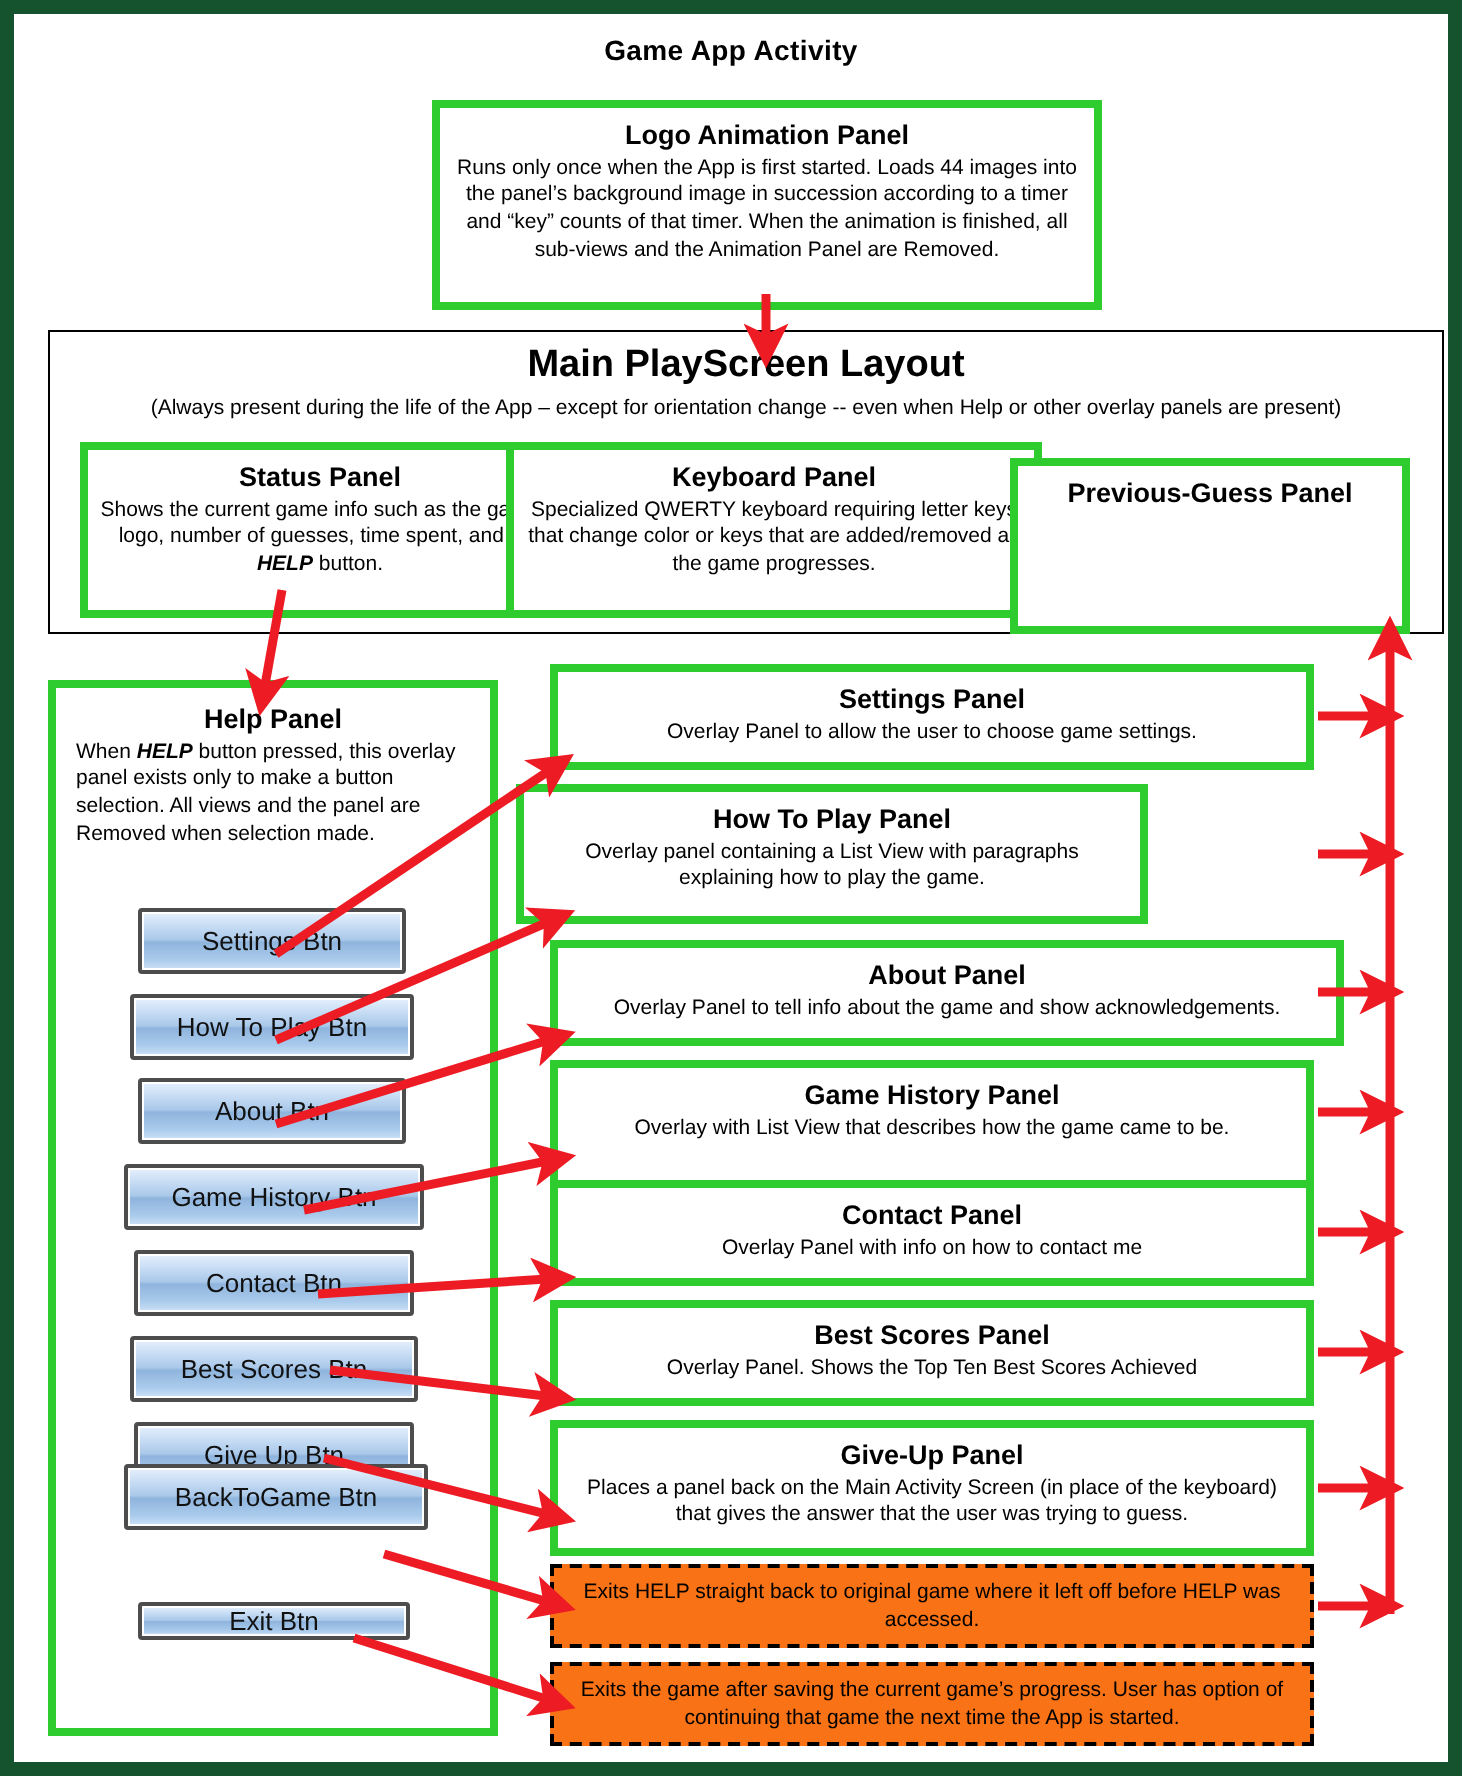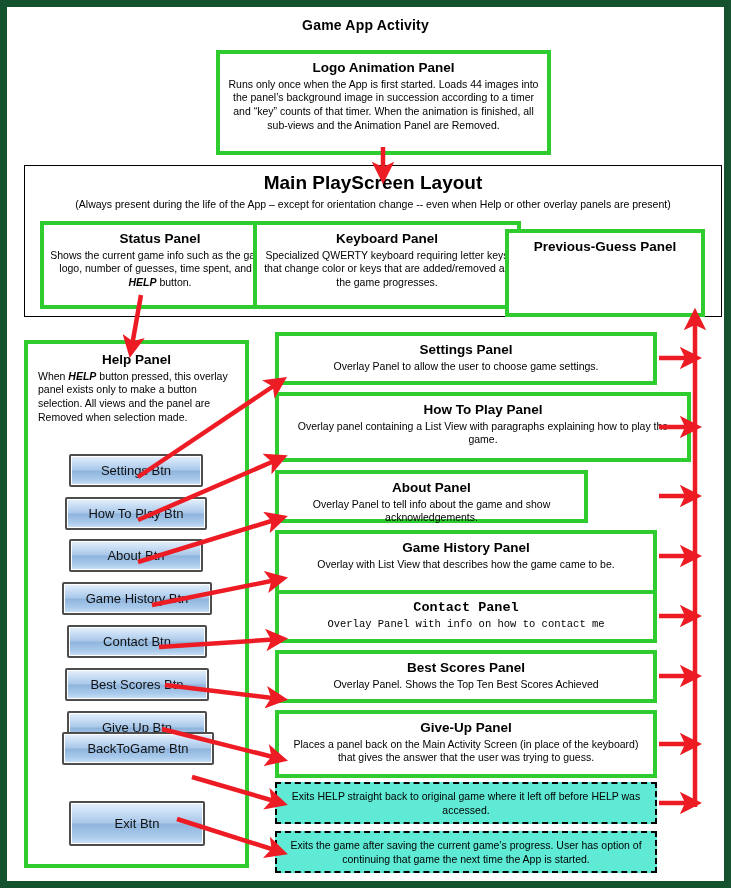--- a/index.html
+++ b/index.html
@@ -53,21 +53,21 @@
   .bbox .ttl{
     font-size:19px;font-weight:bold;text-align:center;margin-top:6px;
   }
   .bbox .sub{
     font-size:10.5px;text-align:center;margin-top:4px;
   }
 
   
   .dbox{
     border:2px dashed #000000;
-    background:#5eead4;
+    background:#f97316;
     text-align:center;
     display:flex;
     flex-direction:column;
     justify-content:center;
     padding:2px 8px;
   }
   .dbox .desc{font-size:10.5px;line-height:1.34;}
 
   
   .btn3d{
@@ -144,45 +144,45 @@
   </div>
   <div class="abs btn3d" style="left:58px;top:661px;width:144px;height:33px;">
     <span>Best Scores Btn</span>
   </div>
   <div class="abs btn3d" style="left:60px;top:704px;width:140px;height:33px;">
     <span>Give Up Btn</span>
   </div>
   <div class="abs btn3d" style="left:55px;top:725px;width:152px;height:33px;">
     <span>BackToGame Btn</span>
   </div>
-  <div class="abs btn3d" style="left:62px;top:794px;width:136px;height:45px;">
+  <div class="abs btn3d" style="left:62px;top:794px;width:136px;height:19px;">
     <span>Exit Btn</span>
   </div>
 
   <div class="abs gpanel" style="left:268px;top:325px;width:382px;height:53px;">
     <div class="ttl">Settings Panel</div>
     <div class="desc">Overlay Panel to allow the user to choose game settings.</div>
   </div>
 
-  <div class="abs gpanel" style="left:268px;top:385px;width:416px;height:70px;">
+  <div class="abs gpanel" style="left:251px;top:385px;width:316px;height:70px;">
     <div class="ttl">How To Play Panel</div>
     <div class="desc">Overlay panel containing a List View with paragraphs explaining how to play the game.</div>
   </div>
 
-  <div class="abs gpanel" style="left:268px;top:463px;width:313px;height:53px;">
+  <div class="abs gpanel" style="left:268px;top:463px;width:397px;height:53px;">
     <div class="ttl">About Panel</div>
     <div class="desc">Overlay Panel to tell info about the game and show acknowledgements.</div>
   </div>
 
   <div class="abs gpanel" style="left:268px;top:523px;width:382px;height:68px;">
     <div class="ttl">Game History Panel</div>
     <div class="desc">Overlay with List View that describes how the game came to be.</div>
   </div>
 
-  <div class="abs gpanel" style="left:268px;top:583px;width:382px;height:53px;font-family:Liberation Mono, monospace;">
+  <div class="abs gpanel" style="left:268px;top:583px;width:382px;height:53px;">
     <div class="ttl">Contact Panel</div>
     <div class="desc">Overlay Panel with info on how to contact me</div>
   </div>
 
   <div class="abs gpanel" style="left:268px;top:643px;width:382px;height:53px;">
     <div class="ttl">Best Scores Panel</div>
     <div class="desc">Overlay Panel.  Shows the Top Ten Best Scores Achieved</div>
   </div>
 
   <div class="abs gpanel" style="left:268px;top:703px;width:382px;height:68px;">

